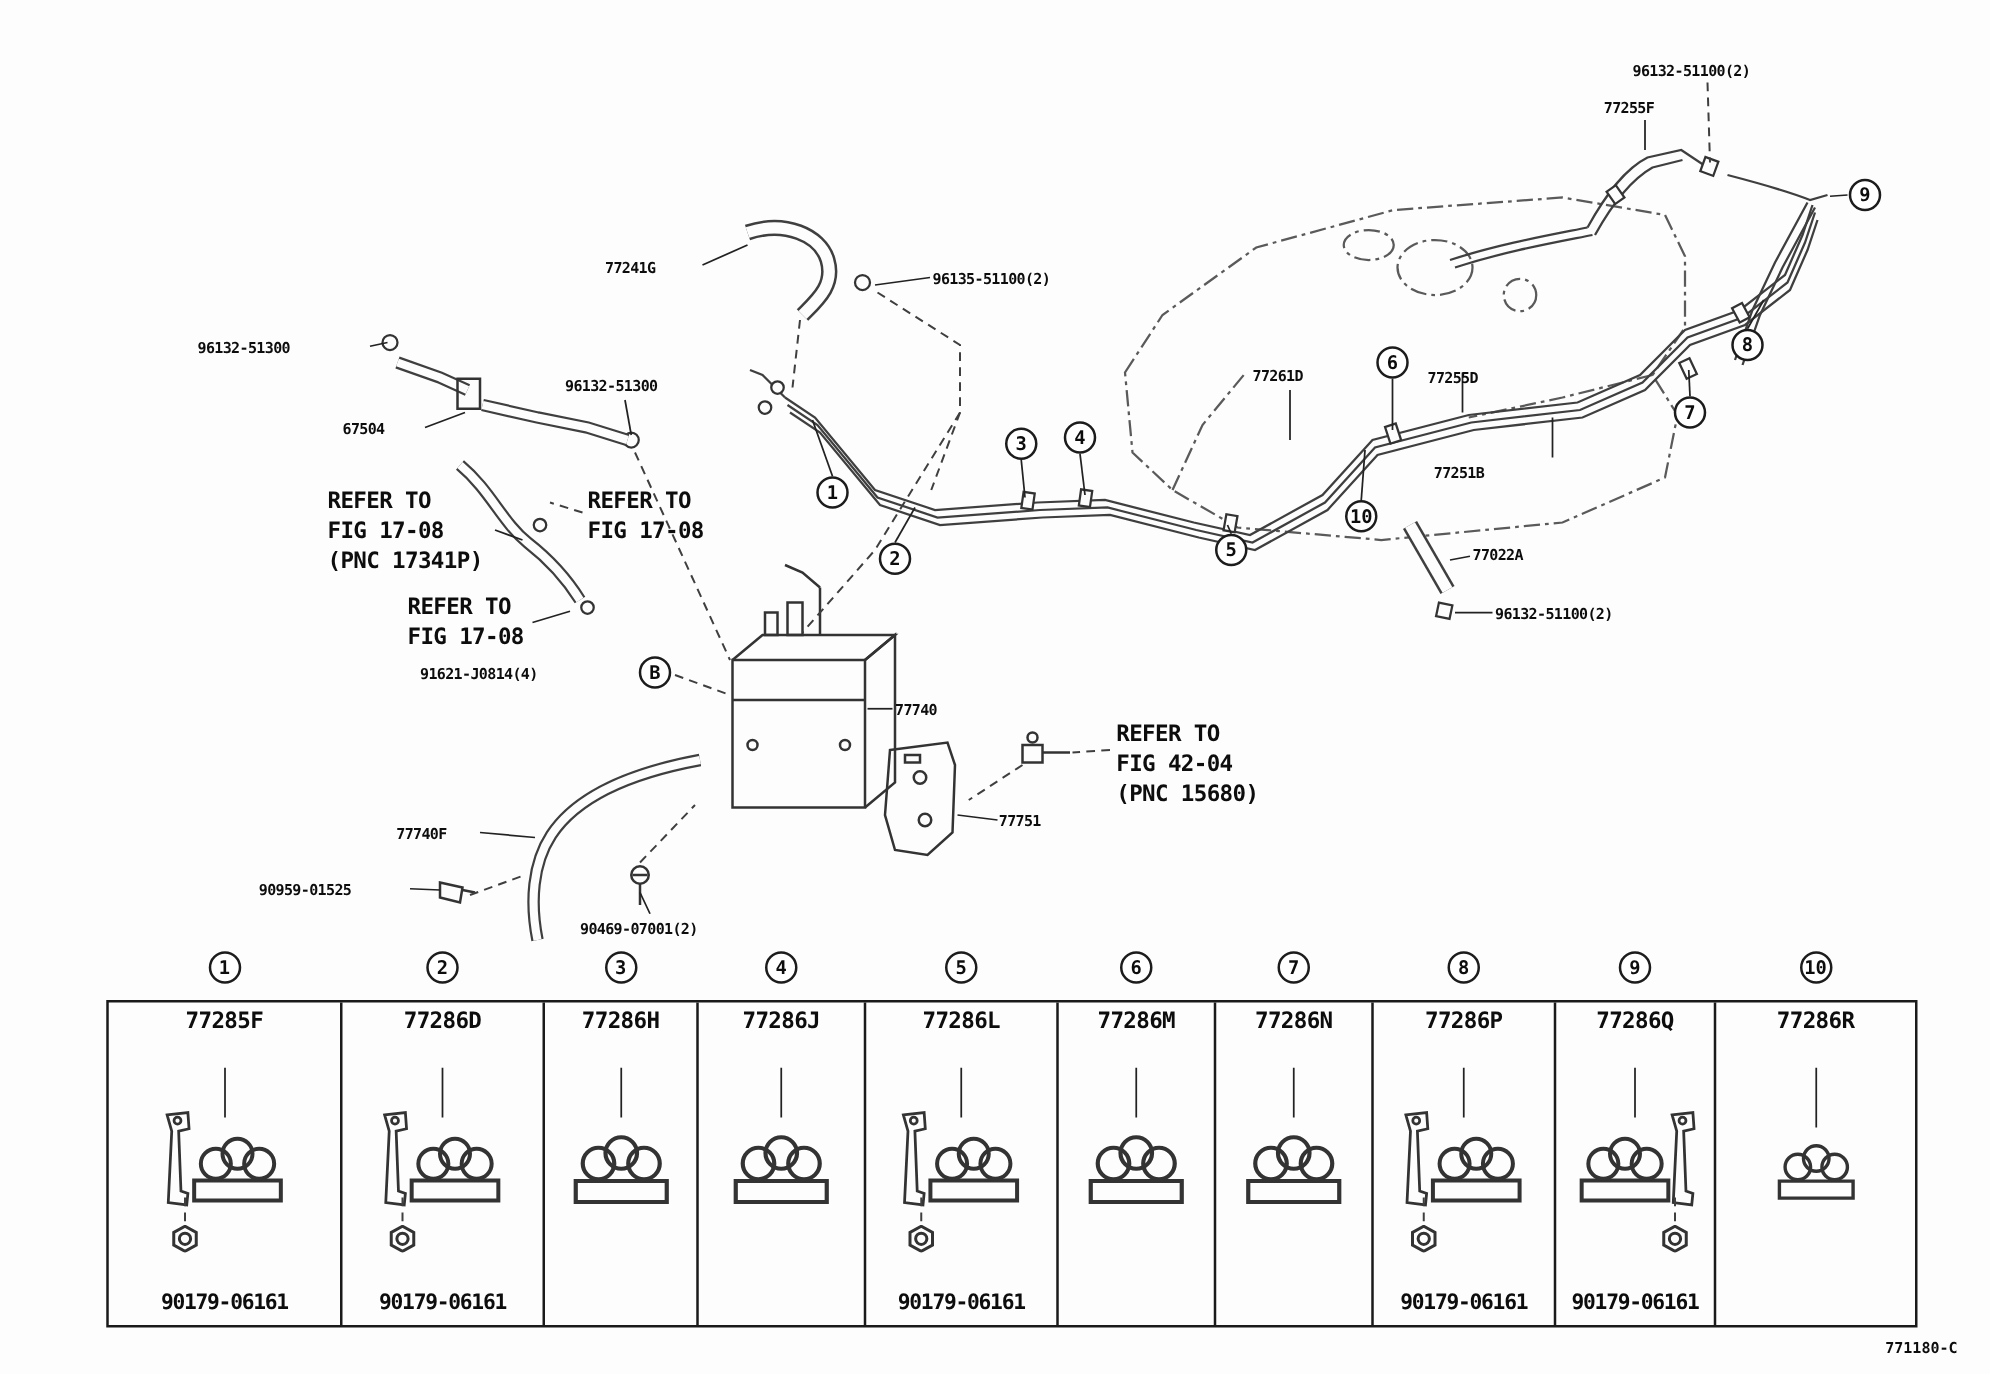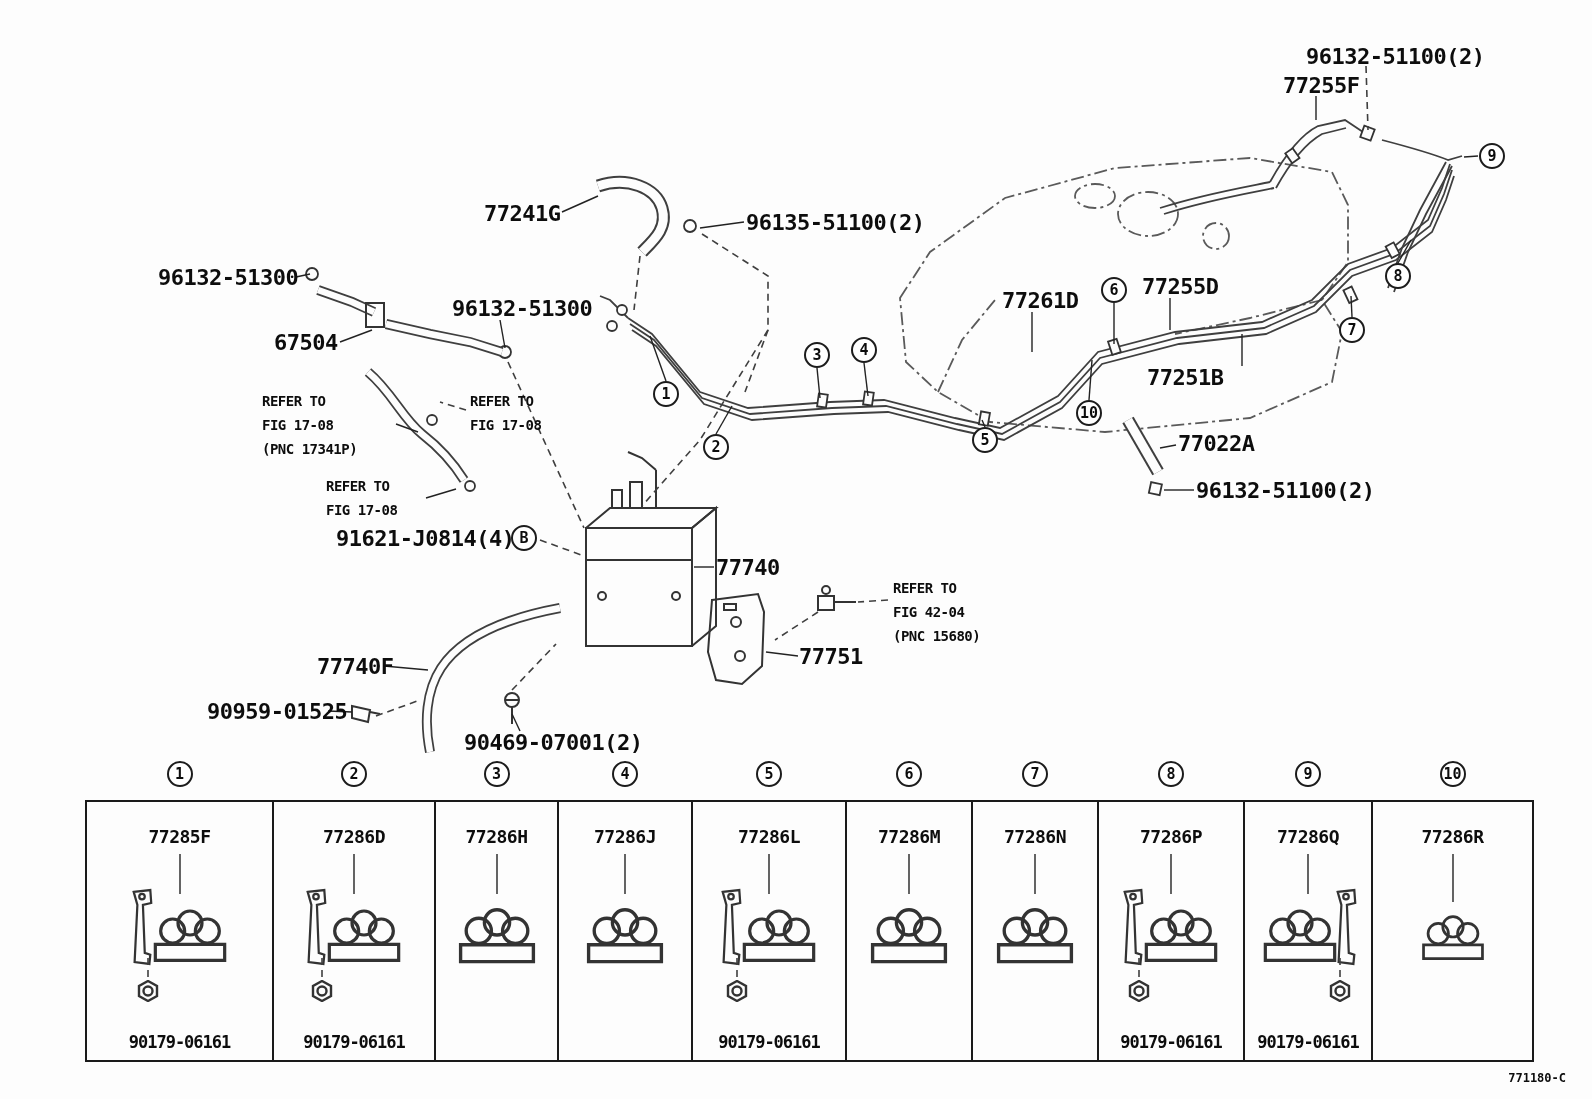--- a/index.html
+++ b/index.html
@@ -4,43 +4,43 @@
 <style>
   html,body{margin:0;padding:0;}
   body{
     width:1592px;height:1099px;position:relative;overflow:hidden;
     background:#fdfdfd;color:#0d0d0d;
     font-family:"DejaVu Sans Mono","Liberation Mono",monospace;
     font-weight:bold;
   }
   .stage{position:absolute;inset:0;}
   svg.art{position:absolute;left:0;top:0;}
-  .lbl{position:absolute;font-size:22px;line-height:24px;white-space:pre;letter-spacing:-0.5px;}
-  .refer{position:absolute;font-size:14px;line-height:24px;letter-spacing:-0.5px;}
+  .lbl{position:absolute;font-size:12px;line-height:24px;white-space:pre;letter-spacing:-0.5px;}
+  .refer{position:absolute;font-size:18px;line-height:24px;letter-spacing:-0.5px;}
   .co{width:26px;height:26px;border:2px solid #1c1c1c;border-radius:50%;
       display:flex;align-items:center;justify-content:center;
       font-size:15px;background:#fff;box-sizing:border-box;}
   .co-abs{position:absolute;transform:translate(-50%,-50%);}
   .tube-out{stroke:#3f3f3f;stroke-width:13;fill:none;}
   .tube-in{stroke:#fdfdfd;stroke-width:9;fill:none;}
   .tube-out-s{stroke:#3f3f3f;stroke-width:10;fill:none;}
   .tube-in-s{stroke:#fdfdfd;stroke-width:6.5;fill:none;}
   .line{stroke:#3f3f3f;stroke-width:1.8;fill:none;}
   .thin{stroke:#222;stroke-width:1.4;fill:none;}
   .dash{stroke:#3f3f3f;stroke-width:1.6;fill:none;stroke-dasharray:7 5;}
   .phantom{stroke:#5a5a5a;stroke-width:1.8;fill:none;stroke-dasharray:13 4 3 4;}
   .part-shape{stroke:#333;stroke-width:2;fill:none;}
   .clampmark{stroke:#333;stroke-width:1.8;fill:#fdfdfd;}
   
   .parts-table{position:absolute;left:85px;top:800px;width:1445px;height:258px;
       border:2.5px solid #1a1a1a;display:flex;box-sizing:content-box;background:#fdfdfd;}
   .cell{position:relative;border-right:2.5px solid #1a1a1a;box-sizing:border-box;height:100%;}
   .cell:last-child{border-right:none;}
   .cell-num{position:absolute;top:-41px;left:50%;transform:translateX(-50%);}
-  .cell-part{position:absolute;top:24px;width:100%;text-align:center;font-size:18px;letter-spacing:-0.5px;}
+  .cell-part{position:absolute;top:4px;width:100%;text-align:center;font-size:18px;letter-spacing:-0.5px;}
   .cell-sub{position:absolute;bottom:8px;width:100%;text-align:center;font-size:17px;letter-spacing:-1px;white-space:nowrap;}
   .cell-art{position:absolute;top:52px;left:50%;transform:translateX(-50%);}
   .ic{stroke:#333;stroke-width:2.4;fill:none;}
   .fig-code{position:absolute;right:26px;bottom:14px;font-size:12px;letter-spacing:0;}
 </style>
 </head>
 <body>
 
 <div class="stage">
 
@@ -219,21 +219,21 @@
   <div class="lbl" style="left:1306px;top:45px">96132-51100(2)</div>
   <div class="lbl" style="left:1283px;top:74px">77255F</div>
   <div class="lbl" style="left:484px;top:202px">77241G</div>
   <div class="lbl" style="left:746px;top:211px">96135-51100(2)</div>
   <div class="lbl" style="left:158px;top:266px">96132-51300</div>
   <div class="lbl" style="left:452px;top:297px">96132-51300</div>
   <div class="lbl" style="left:274px;top:331px">67504</div>
   <div class="lbl" style="left:336px;top:527px">91621-J0814(4)</div>
   <div class="lbl" style="left:716px;top:556px">77740</div>
   <div class="lbl" style="left:1002px;top:289px">77261D</div>
-  <div class="lbl" style="left:1142px;top:275px">77255D</div>
+  <div class="lbl" style="left:1142px;top:290px">77255D</div>
   <div class="lbl" style="left:1147px;top:366px">77251B</div>
   <div class="lbl" style="left:1178px;top:432px">77022A</div>
   <div class="lbl" style="left:1196px;top:479px">96132-51100(2)</div>
   <div class="lbl" style="left:799px;top:645px">77751</div>
   <div class="lbl" style="left:317px;top:655px">77740F</div>
   <div class="lbl" style="left:207px;top:700px">90959-01525</div>
   <div class="lbl" style="left:464px;top:731px">90469-07001(2)</div>
 
   <div class="refer" style="left:262px;top:389px">
     <div>REFER TO</div>

